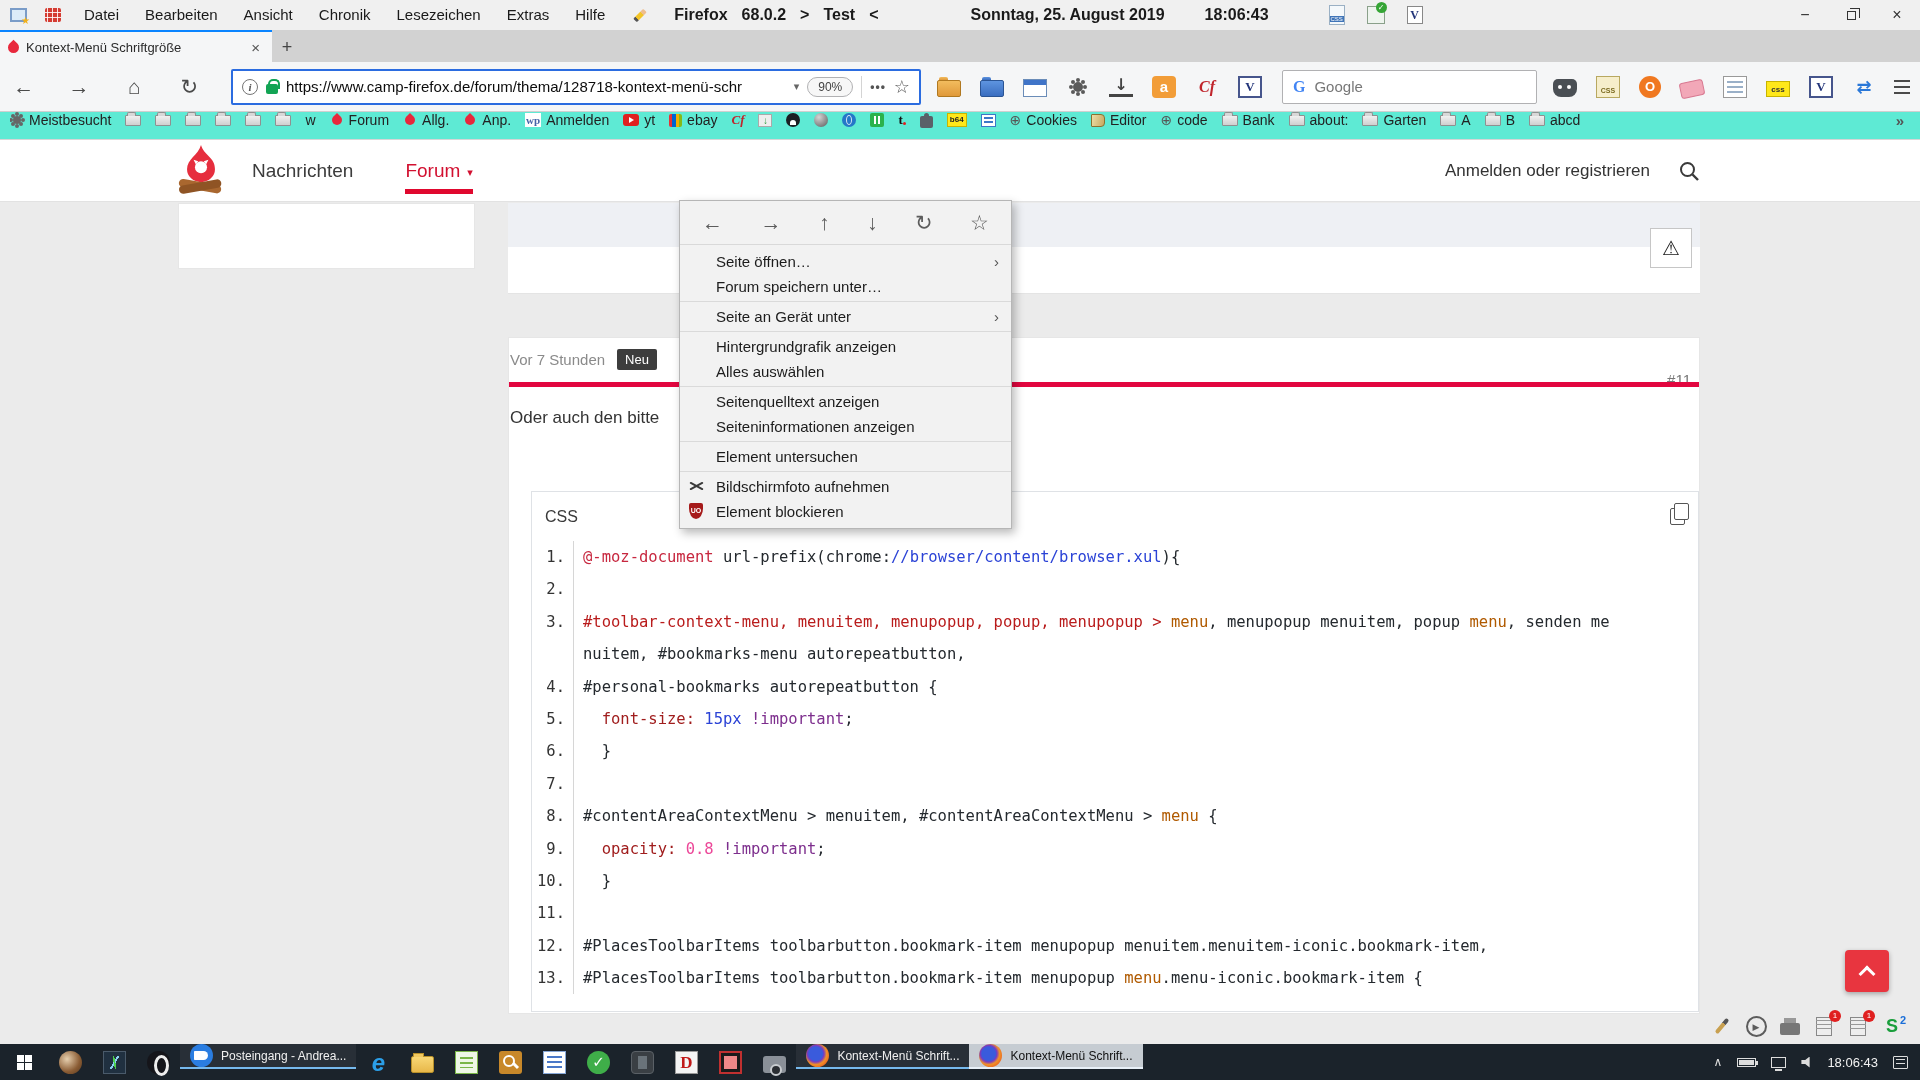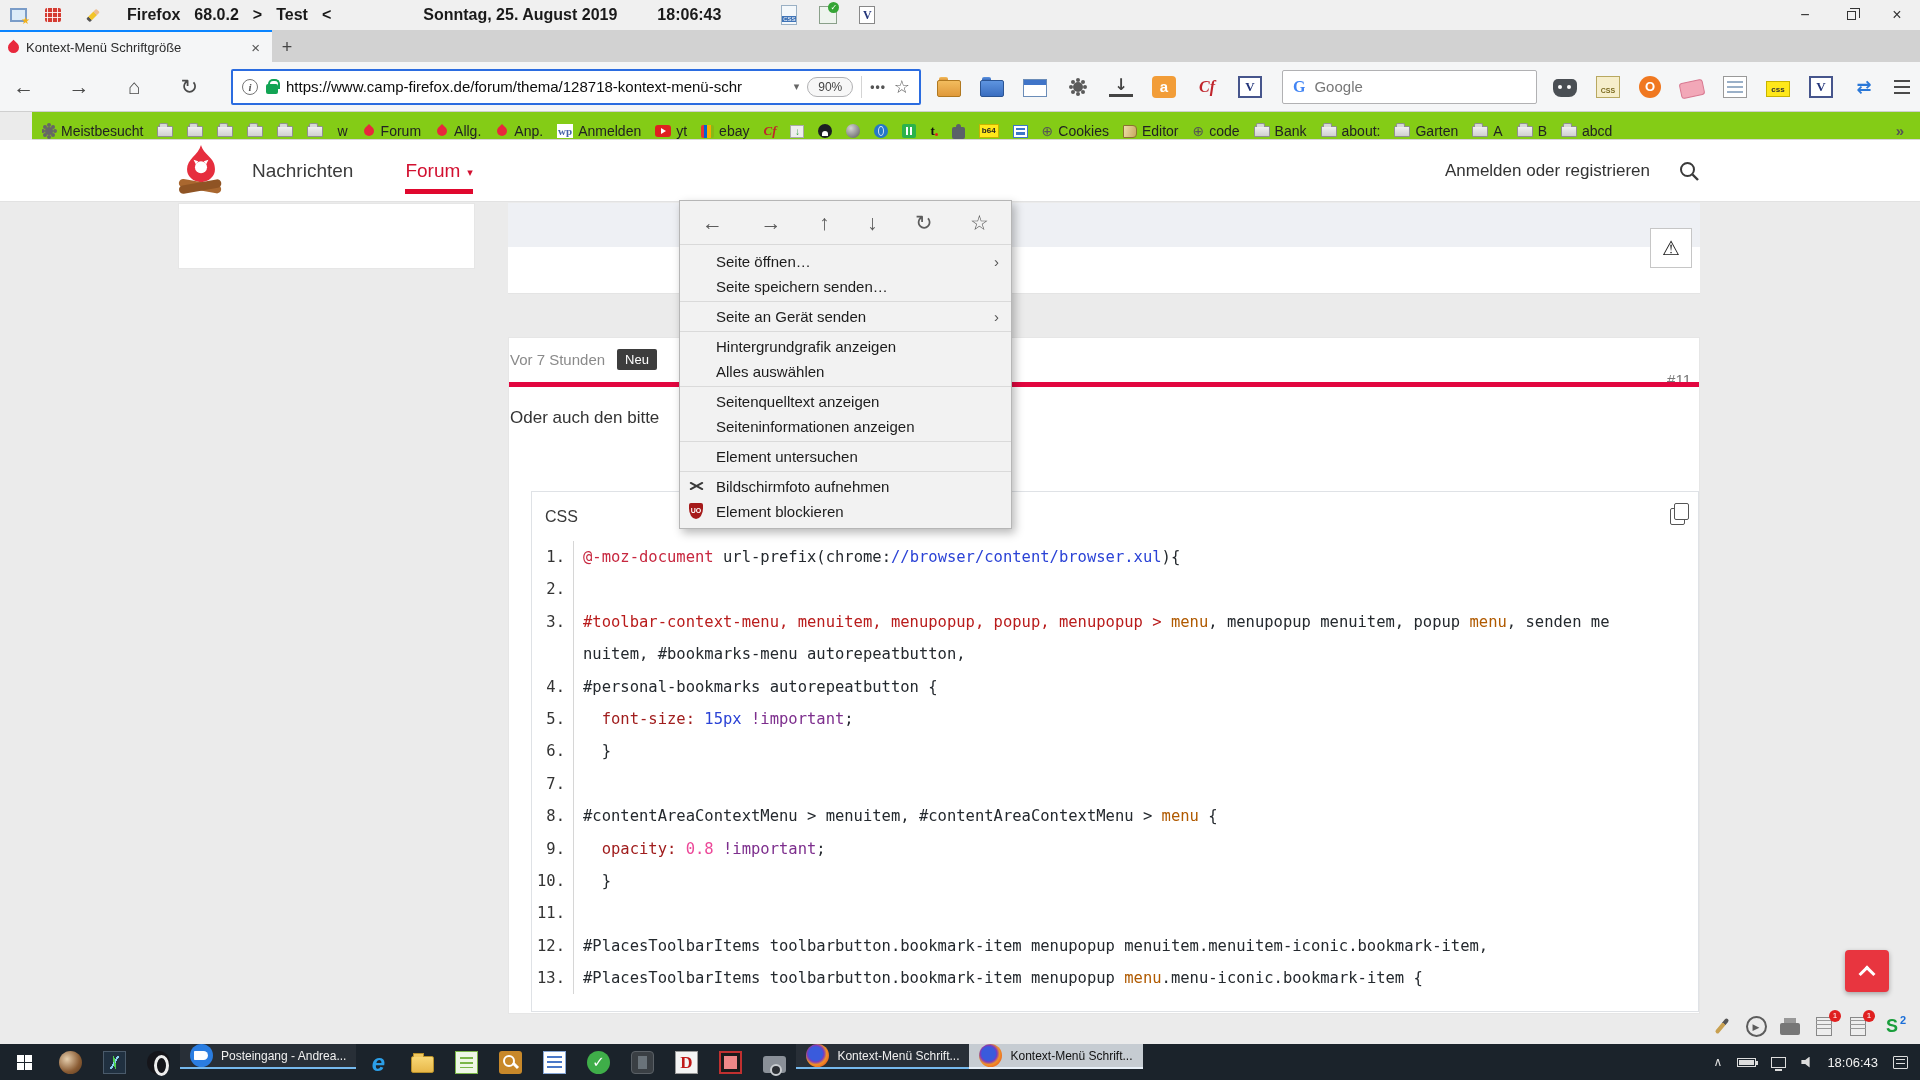--- a/index.html
+++ b/index.html
@@ -87,22 +87,22 @@
   .ni-cssy::after{content:"css";font:bold 8px/15px "Liberation Sans";display:block;text-align:center;color:#333;}
   .ni-sync{color:#2a78d8;font:bold 18px/22px "DejaVu Sans",sans-serif;text-align:center;}
   .ni-sync::after{content:"⇄";}
   .searchbar{width:255px;height:34px;background:#fff;border:1px solid #b1b1b3;border-radius:2px;display:flex;
              align-items:center;gap:9px;padding:0 10px;margin-left:20px;flex:0 0 auto;}
   .g-logo{color:#4285f4;font:bold 16px "Liberation Serif",serif;}
   .search-ph{color:#777;font-size:15px;text-align:right;}
   .burger{width:20px;height:14px;background:repeating-linear-gradient(#4a4a4a 0 2px,transparent 2px 6px);margin-left:18px;}
 
   
-  .bmbar{position:absolute;top:112px;left:0;right:0;height:28px;background:#84cc16;border-bottom:1px solid #d6d6d6;
-         display:flex;align-items:flex-end;padding:0 10px;font-size:14px;color:#222;margin-left:32px;}
+  .bmbar{position:absolute;top:112px;left:0;right:0;height:28px;background:#5eead4;border-bottom:1px solid #d6d6d6;
+         display:flex;align-items:flex-start;padding:0 10px;font-size:14px;color:#222;}
   .bm-host{display:flex;align-items:center;gap:14px;overflow:hidden;flex:1;}
   .bm-item{display:flex;align-items:center;gap:5px;white-space:nowrap;}
   .bm-over{margin-left:auto;color:#555;font-weight:bold;font-size:15px;padding:0 6px;}
   .bi{display:inline-block;position:relative;flex:0 0 auto;}
   .bi-gear{width:8px;height:8px;background:#666;border-radius:50%;margin:3px;
      box-shadow:0 -6px 0 -2px #666,0 6px 0 -2px #666,-6px 0 0 -2px #666,6px 0 0 -2px #666,4px 4px 0 -2px #666,-4px -4px 0 -2px #666,4px -4px 0 -2px #666,-4px 4px 0 -2px #666;}
   .bi-folder{width:16px;height:11px;background:linear-gradient(#f0f0f0,#d0d0d0);border:1px solid #909090;border-radius:1px;}
   .bi-folder::before{content:"";position:absolute;top:-4px;left:1px;width:7px;height:3px;background:#d8d8d8;border:1px solid #909090;border-bottom:none;border-radius:2px 2px 0 0;}
   .bi-flame{width:10px;height:10px;background:#e8283c;border-radius:0 50% 50% 50%;transform:rotate(45deg);margin:0 2px;}
   .bi-wp{color:#4664a8;font:bold 11px/14px "Liberation Serif",serif;background:#fff;padding:0 1px;}
@@ -274,20 +274,29 @@
   .cf-logo-small{width:34px;height:38px;}
 </style>
 </head>
 <body>
 
 <div class="screen">
 
   <div class="menubar">
     <span class="tb-ic1"></span>
     <span class="tb-ic2"></span>
+    <span id="mb-items" style="display:flex;">
+        <span class="mb-item">Datei</span>
+        <span class="mb-item">Bearbeiten</span>
+        <span class="mb-item">Ansicht</span>
+        <span class="mb-item">Chronik</span>
+        <span class="mb-item">Lesezeichen</span>
+        <span class="mb-item">Extras</span>
+        <span class="mb-item">Hilfe</span>
+      </span>
     <span class="ic-pencil"></span>
     <span class="mb-title">
       <span>Firefox</span>
       <span>68.0.2</span>
       <span>&gt;</span>
       <span>Test</span>
       <span>&lt;</span>
     </span>
     <span class="mb-date">Sonntag, 25. August 2019</span>
     <span class="mb-time">18:06:43</span>
@@ -617,23 +626,23 @@
     <div id="cm-nav" class="cm-nav">
         <span class="cm-navi">←</span>
         <span class="cm-navi">→</span>
         <span class="cm-navi">↑</span>
         <span class="cm-navi">↓</span>
         <span class="cm-navi">↻</span>
         <span class="cm-navi">☆</span>
       </div>
     <div id="cm-items">
         <div class="cm-item"><span>Seite öffnen…</span><span class="cm-sub">›</span></div>
-        <div class="cm-item"><span>Seite speichern senden…</span></div>
+        <div class="cm-item"><span>Forum speichern unter…</span></div>
         <div class="cm-sep"></div>
-        <div class="cm-item"><span>Seite an Gerät senden</span><span class="cm-sub">›</span></div>
+        <div class="cm-item"><span>Seite an Gerät unter</span><span class="cm-sub">›</span></div>
         <div class="cm-sep"></div>
         <div class="cm-item"><span>Hintergrundgrafik anzeigen</span></div>
         <div class="cm-item"><span>Alles auswählen</span></div>
         <div class="cm-sep"></div>
         <div class="cm-item"><span>Seitenquelltext anzeigen</span></div>
         <div class="cm-item"><span>Seiteninformationen anzeigen</span></div>
         <div class="cm-sep"></div>
         <div class="cm-item"><span>Element untersuchen</span></div>
         <div class="cm-sep"></div>
         <div class="cm-item"><span class="cm-ico scissors"></span><span>Bildschirmfoto aufnehmen</span></div>

